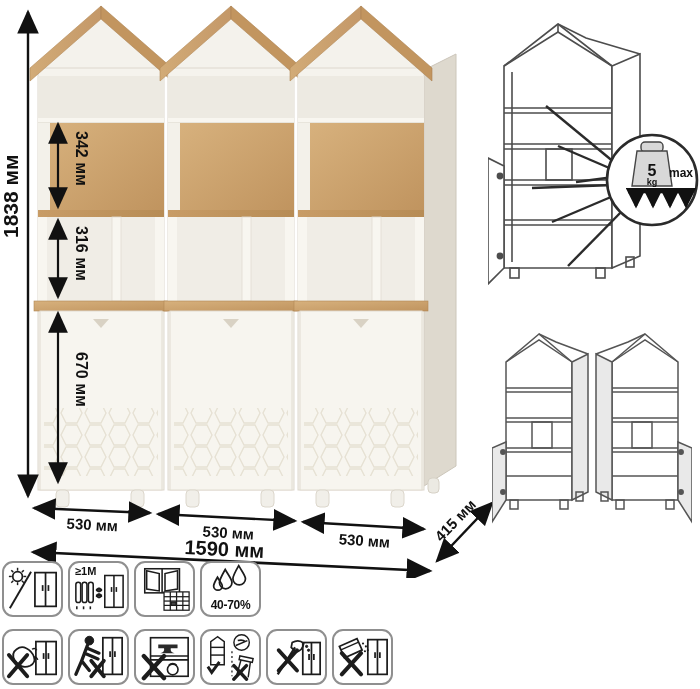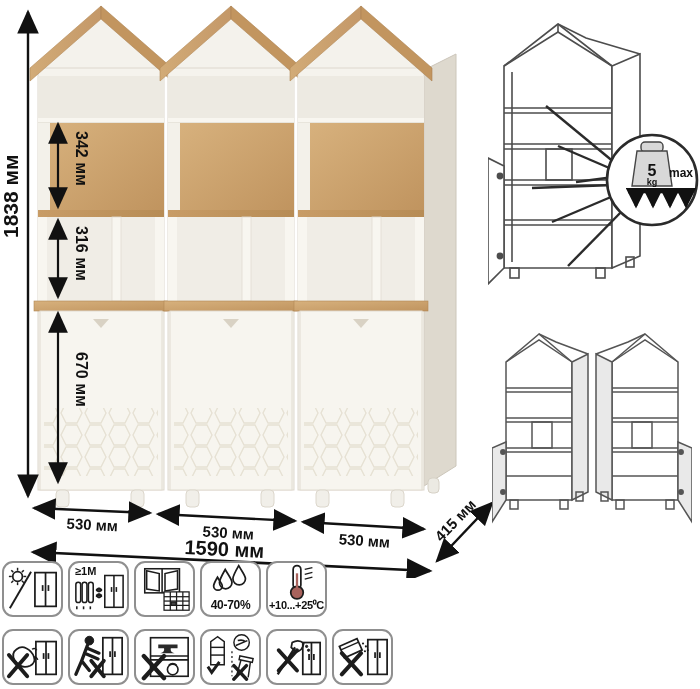--- a/index.html
+++ b/index.html
@@ -304,37 +304,20 @@
       <svg width="54" height="40" viewBox="0 0 56 40" style="margin-bottom:12px">
         <g stroke="#1c1c1c" fill="none" stroke-width="1.8">
           <path d="M22,6 C18,13 16,16.5 16,19.5 a6.5,6.5 0 0 0 13,0 C29,16.5 26,13 22,6 Z"></path>
           <path d="M36,2 C32,9 30,12.5 30,15.5 a6.5,6.5 0 0 0 13,0 C43,12.5 40,9 36,2 Z"></path>
           <path d="M14,14 C11.5,18.5 10,21 10,23 a4.5,4.5 0 0 0 9,0 C19,21 16.5,18.5 14,14 Z"></path>
         </g>
       </svg>
       <span class="cap" style="font-size:12px">40-70%</span>
     </div>
 
-    <div class="tile">
-      <svg width="54" height="38" viewBox="0 0 56 38" style="margin-bottom:14px">
-        <g>
-          <g stroke="#1c1c1c" fill="none" stroke-width="1.8">
-            <rect x="24" y="2" width="8" height="24" rx="4"></rect>
-            <circle cx="28" cy="30" r="6.5" fill="#a8625c"></circle>
-          </g>
-          <rect x="26.8" y="10" width="2.4" height="17" fill="#a8625c"></rect>
-          <g stroke="#1c1c1c" stroke-width="1.4">
-            <line x1="36" y1="6" x2="44" y2="4"></line>
-              <line x1="36" y1="11" x2="44" y2="9"></line>
-              <line x1="36" y1="16" x2="44" y2="14"></line>
-          </g>
-        </g>
-      </svg>
-      <span class="cap" style="font-size:11px">+10...+25⁰C</span>
-    </div>
   </div>
 
   <div class="icon-row row2">
 
     <div class="tile">
       <svg width="54" height="48" viewBox="0 0 56 48">
         <g stroke="#1c1c1c" fill="none">
           <path stroke-width="1.8" d="M9,28 q-4,-8 2,-12 q5,-4 10,-1 q6,3 8,9 q2,6 -4,9 q-9,4 -16,-5 z"></path>
           <path stroke-width="1.4" d="M27,16 q3,-2 5,1 M29,24 q3,0 4,3"></path>
           <g stroke-width="4" stroke-linecap="round">

